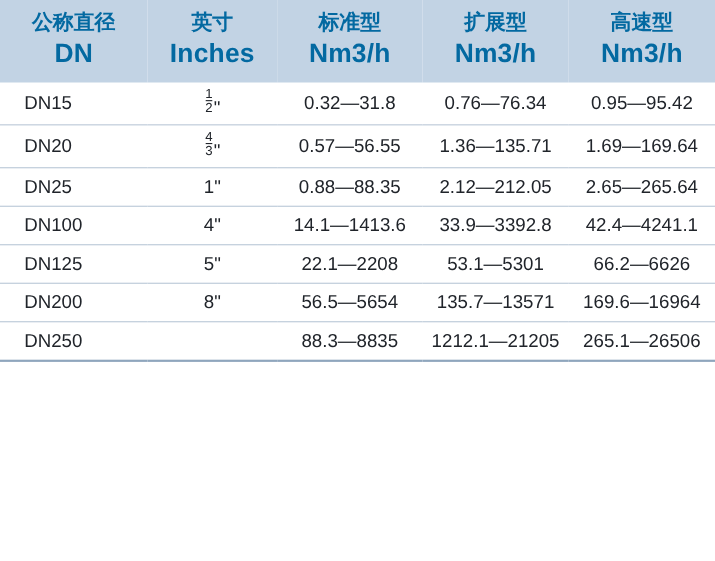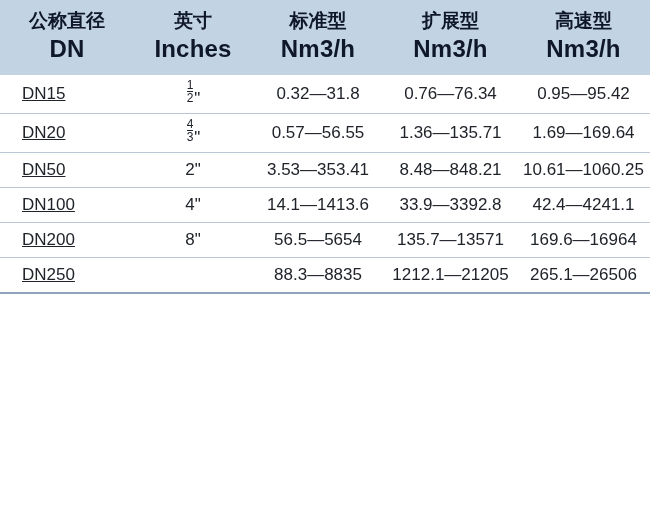--- a/index.html
+++ b/index.html
@@ -20,21 +20,21 @@
     table-layout: fixed;
   }
   .spec-table col.c0 { width: 134px; }
   .spec-table col.c1 { width: 118px; }
   .spec-table col.c2 { width: 132px; }
   .spec-table col.c3 { width: 133px; }
   .spec-table col.c4 { width: 133px; }
 
   thead th {
     background: #c2d3e4;
-    color: #0f172a;
+    color: #0369a1;
     font-size: 19px;
     font-weight: bold;
     line-height: 1.34;
     padding: 8px 2px 9px 2px;
     border: none;
     text-align: center;
     vertical-align: middle;
   }
   thead th .unit {
     display: block;
@@ -49,21 +49,20 @@
     padding: 4px 2px 4px 2px;
     border-bottom: 1px solid #b9c7d6;
     height: 26px;
     white-space: nowrap;
     color: #20242a;
   }
   tbody td.dn {
     text-align: left;
     padding-left: 22px;
     font-size: 17px;
-    text-decoration: underline;
   }
   tbody tr:last-child td {
     border-bottom: 2px solid #8fa6bd;
   }
   .frac {
     display: inline-block;
     font-size: 12px;
     line-height: 1;
     vertical-align: 2px;
     text-align: center;
@@ -118,32 +117,39 @@
         <td>0.95—95.42</td>
       </tr>
       <tr>
         <td class="dn">DN20</td>
         <td><span class="frac"><span class="num">4</span><span class="den">3</span></span><span class="inchmark">"</span></td>
         <td>0.57—56.55</td>
         <td>1.36—135.71</td>
         <td>1.69—169.64</td>
       </tr>
       <tr>
-        <td class="dn">DN50</td>
-        <td><span>2</span><span class="inchmark">"</span></td>
-        <td>3.53—353.41</td>
-        <td>8.48—848.21</td>
-        <td>10.61—1060.25</td>
+        <td class="dn">DN25</td>
+        <td><span>1</span><span class="inchmark">"</span></td>
+        <td>0.88—88.35</td>
+        <td>2.12—212.05</td>
+        <td>2.65—265.64</td>
       </tr>
       <tr>
         <td class="dn">DN100</td>
         <td><span>4</span><span class="inchmark">"</span></td>
         <td>14.1—1413.6</td>
         <td>33.9—3392.8</td>
         <td>42.4—4241.1</td>
+      </tr>
+      <tr>
+        <td class="dn">DN125</td>
+        <td><span>5</span><span class="inchmark">"</span></td>
+        <td>22.1—2208</td>
+        <td>53.1—5301</td>
+        <td>66.2—6626</td>
       </tr>
       <tr>
         <td class="dn">DN200</td>
         <td><span>8</span><span class="inchmark">"</span></td>
         <td>56.5—5654</td>
         <td>135.7—13571</td>
         <td>169.6—16964</td>
       </tr>
       <tr>
         <td class="dn">DN250</td>

